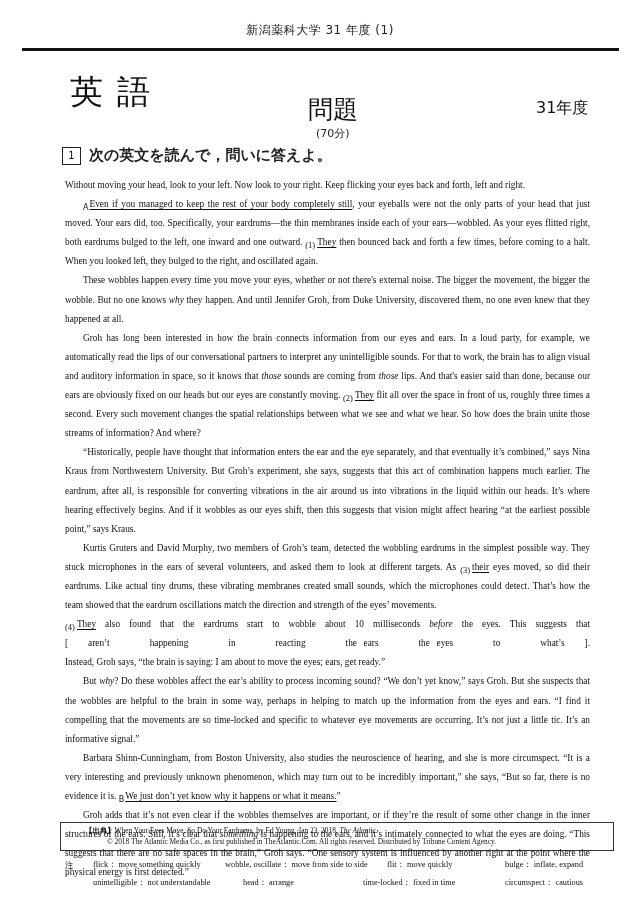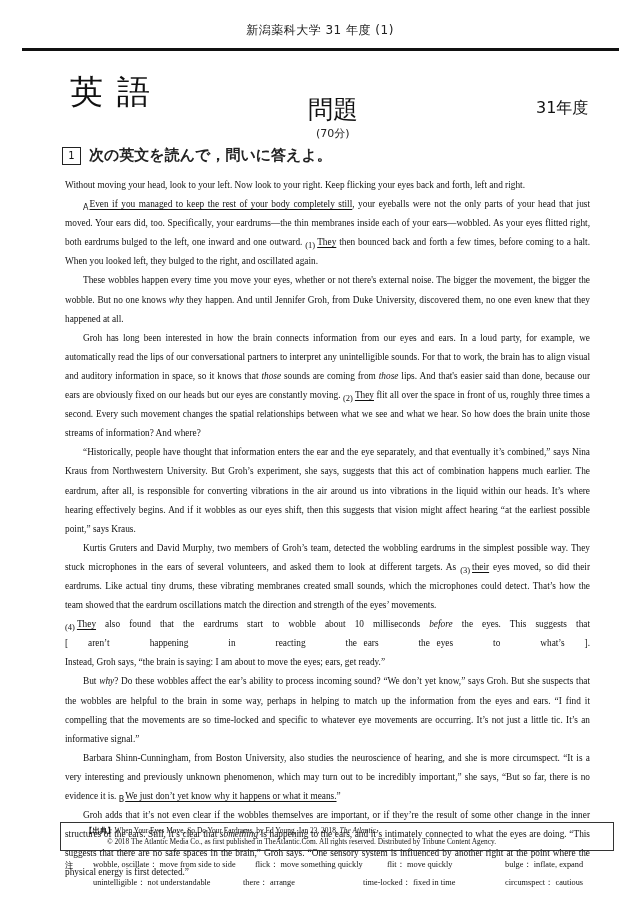--- a/index.html
+++ b/index.html
@@ -78,25 +78,25 @@
 <div class="source">
   <div>
     <span class="lbl">【出典】</span><span>When Your Eyes Move, So Do Your Eardrums, by Ed Young, Jan 23, 2018, </span><i>The Atlantic.</i>
   </div>
   <div class="l2">© 2018 The Atlantic Media Co., as first published in TheAtlantic.Com. All rights reserved. Distributed by Tribune Content Agency.</div>
 </div>
 
 <div class="notes">
   <div class="row">
     <span class="lbl">注</span>
+    <span class="cell" style="width:132px">flick： move something quickly</span>
     <span class="cell" style="width:162px">wobble, oscillate： move from side to side</span>
-    <span class="cell" style="width:132px">flick： move something quickly</span>
     <span class="cell" style="width:118px">flit： move quickly</span>
     <span class="cell">bulge： inflate, expand</span>
   </div>
   <div class="row">
     <span class="lbl"></span>
     <span class="cell" style="width:150px">unintelligible： not understandable</span>
-    <span class="cell" style="width:120px">there： arrange</span>
+    <span class="cell" style="width:120px">head： arrange</span>
     <span class="cell" style="width:142px">time-locked： fixed in time</span>
     <span class="cell">circumspect： cautious</span>
   </div>
 </div>
 
 </body></html>

